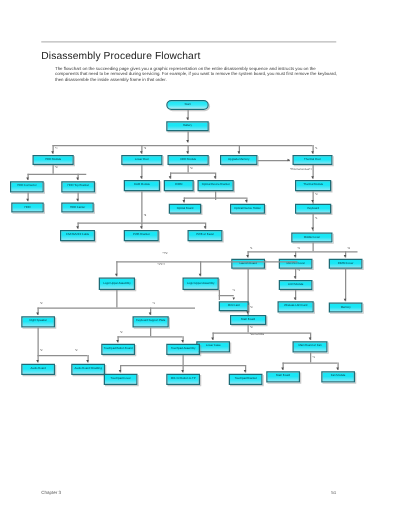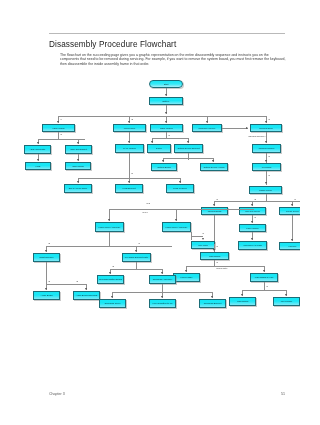--- a/index.html
+++ b/index.html
@@ -4,21 +4,21 @@
 <style>
   html,body{margin:0;padding:0;}
   body{
     width:300px;height:425px;
     background:#ffffff;
     font-family:"Liberation Sans", sans-serif;
     overflow:hidden;
     position:relative;
   }
   .page{
-    position:absolute; left:16px; top:0; width:300px; height:425px;
+    position:absolute; left:0; top:0; width:300px; height:425px;
     background:#fff;
   }
   .rule{
     position:absolute; left:33px; top:33px; width:236px; height:1px;
     background:#b9b9b9;
   }
   .title{
     position:absolute; left:33px; top:40px;
     font-size:8.2px; color:#1b1b1b; letter-spacing:.1px;
     font-weight:400;

